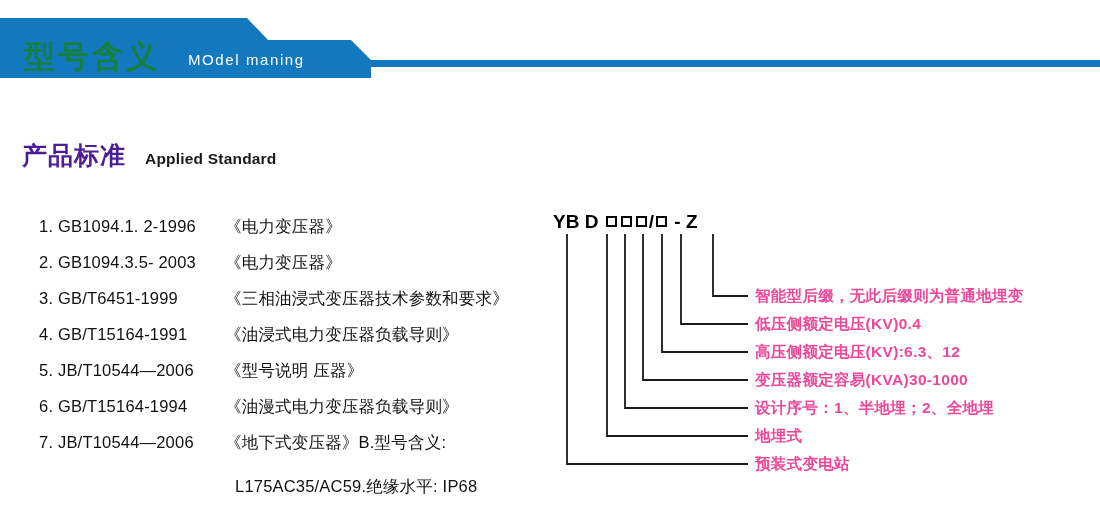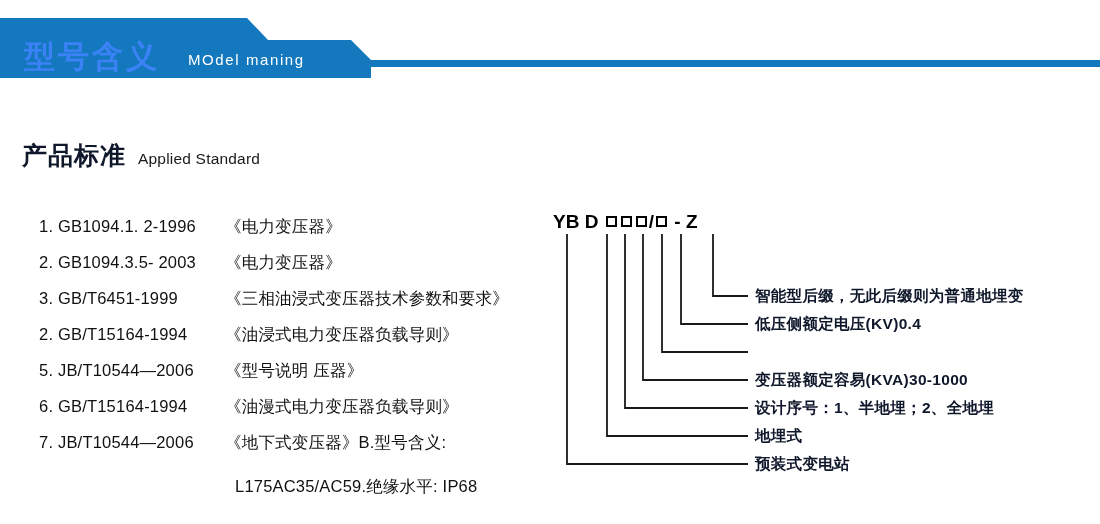--- a/index.html
+++ b/index.html
@@ -23,21 +23,21 @@
     left: 0; top: 18px;
     width: 1100px;
     height: 60px;
   }
   #banner svg { display: block; }
   #banner-title {
     position: absolute;
     left: 24px; top: 22px;
     font-size: 31px;
     font-weight: 700;
-    color: #3b82f6;
+    color: #15803d;
     letter-spacing: 3px;
     line-height: 34px;
     white-space: nowrap;
   }
   #banner-sub {
     position: absolute;
     left: 188px; top: 33px;
     font-size: 15px;
     font-weight: 500;
     color: #ffffff;
@@ -48,30 +48,30 @@
 
   
   .sec-head {
     position: absolute;
     white-space: nowrap;
     line-height: 30px;
   }
   .sec-head .cn {
     font-size: 25px;
     font-weight: 700;
-    color: #0f172a;
+    color: #4c1d95;
     letter-spacing: 1px;
     vertical-align: baseline;
   }
   .sec-head .en {
     font-size: 15.5px;
-    font-weight: 400;
+    font-weight: 700;
     color: #1a1a1a;
     letter-spacing: 0.2px;
-    margin-left: 12px;
+    margin-left: 19px;
     vertical-align: baseline;
   }
   #head-left  { left: 22px;  top: 140px; }
   #head-right { left: 556px; top: 140px; }
 
   
   #std-list {
     position: absolute;
     left: 22px;
     top: 216px;
@@ -132,21 +132,21 @@
   }
   #leader-svg {
     position: absolute;
     left: 0; top: 26px;
   }
   .leader-label {
     position: absolute;
     left: 210px;
     font-size: 15.5px;
     font-weight: 700;
-    color: #0f172a;
+    color: #ec4899;
     white-space: nowrap;
     letter-spacing: 0.3px;
     line-height: 18px;
     text-align: center;
   }
 </style>
 </head>
 <body>
 
 <div id="page">
@@ -171,21 +171,21 @@
       </div>
       <div class="std-row">
         <span class="code">2. GB1094.3.5- 2003</span>
         <span class="name">《电力变压器》</span>
       </div>
       <div class="std-row">
         <span class="code">3. GB/T6451-1999</span>
         <span class="name">《三相油浸式变压器技术参数和要求》</span>
       </div>
       <div class="std-row">
-        <span class="code">2. GB/T15164-1994</span>
+        <span class="code">4. GB/T15164-1991</span>
         <span class="name">《油浸式电力变压器负载导则》</span>
       </div>
       <div class="std-row">
         <span class="code">5. JB/T10544—2006</span>
         <span class="name">《型号说明 压器》</span>
       </div>
       <div class="std-row">
         <span class="code">6. GB/T15164-1994</span>
         <span class="name">《油漫式电力变压器负载导则》</span>
       </div>
@@ -202,19 +202,20 @@
         <path d="M168,0 L168,62 L203,62" fill="none" stroke="#1a1a1a" stroke-width="1.8"></path>
         <path d="M136,0 L136,90 L203,90" fill="none" stroke="#1a1a1a" stroke-width="1.8"></path>
         <path d="M117,0 L117,118 L203,118" fill="none" stroke="#1a1a1a" stroke-width="1.8"></path>
         <path d="M98,0 L98,146 L203,146" fill="none" stroke="#1a1a1a" stroke-width="1.8"></path>
         <path d="M80,0 L80,174 L203,174" fill="none" stroke="#1a1a1a" stroke-width="1.8"></path>
         <path d="M62,0 L62,202 L203,202" fill="none" stroke="#1a1a1a" stroke-width="1.8"></path>
         <path d="M22,0 L22,230 L203,230" fill="none" stroke="#1a1a1a" stroke-width="1.8"></path>
       </svg>
   <div class="leader-label" style="top: 79px;">智能型后缀，无此后缀则为普通地埋变</div>
       <div class="leader-label" style="top: 107px;">低压侧额定电压(KV)0.4</div>
+      <div class="leader-label" style="top: 135px;">高压侧额定电压(KV):6.3、12</div>
       <div class="leader-label" style="top: 163px;">变压器额定容易(KVA)30-1000</div>
       <div class="leader-label" style="top: 191px;">设计序号：1、半地埋；2、全地埋</div>
       <div class="leader-label" style="top: 219px;">地埋式</div>
       <div class="leader-label" style="top: 247px;">预装式变电站</div>
     </div>
 
 </div>
 
 </body></html>

